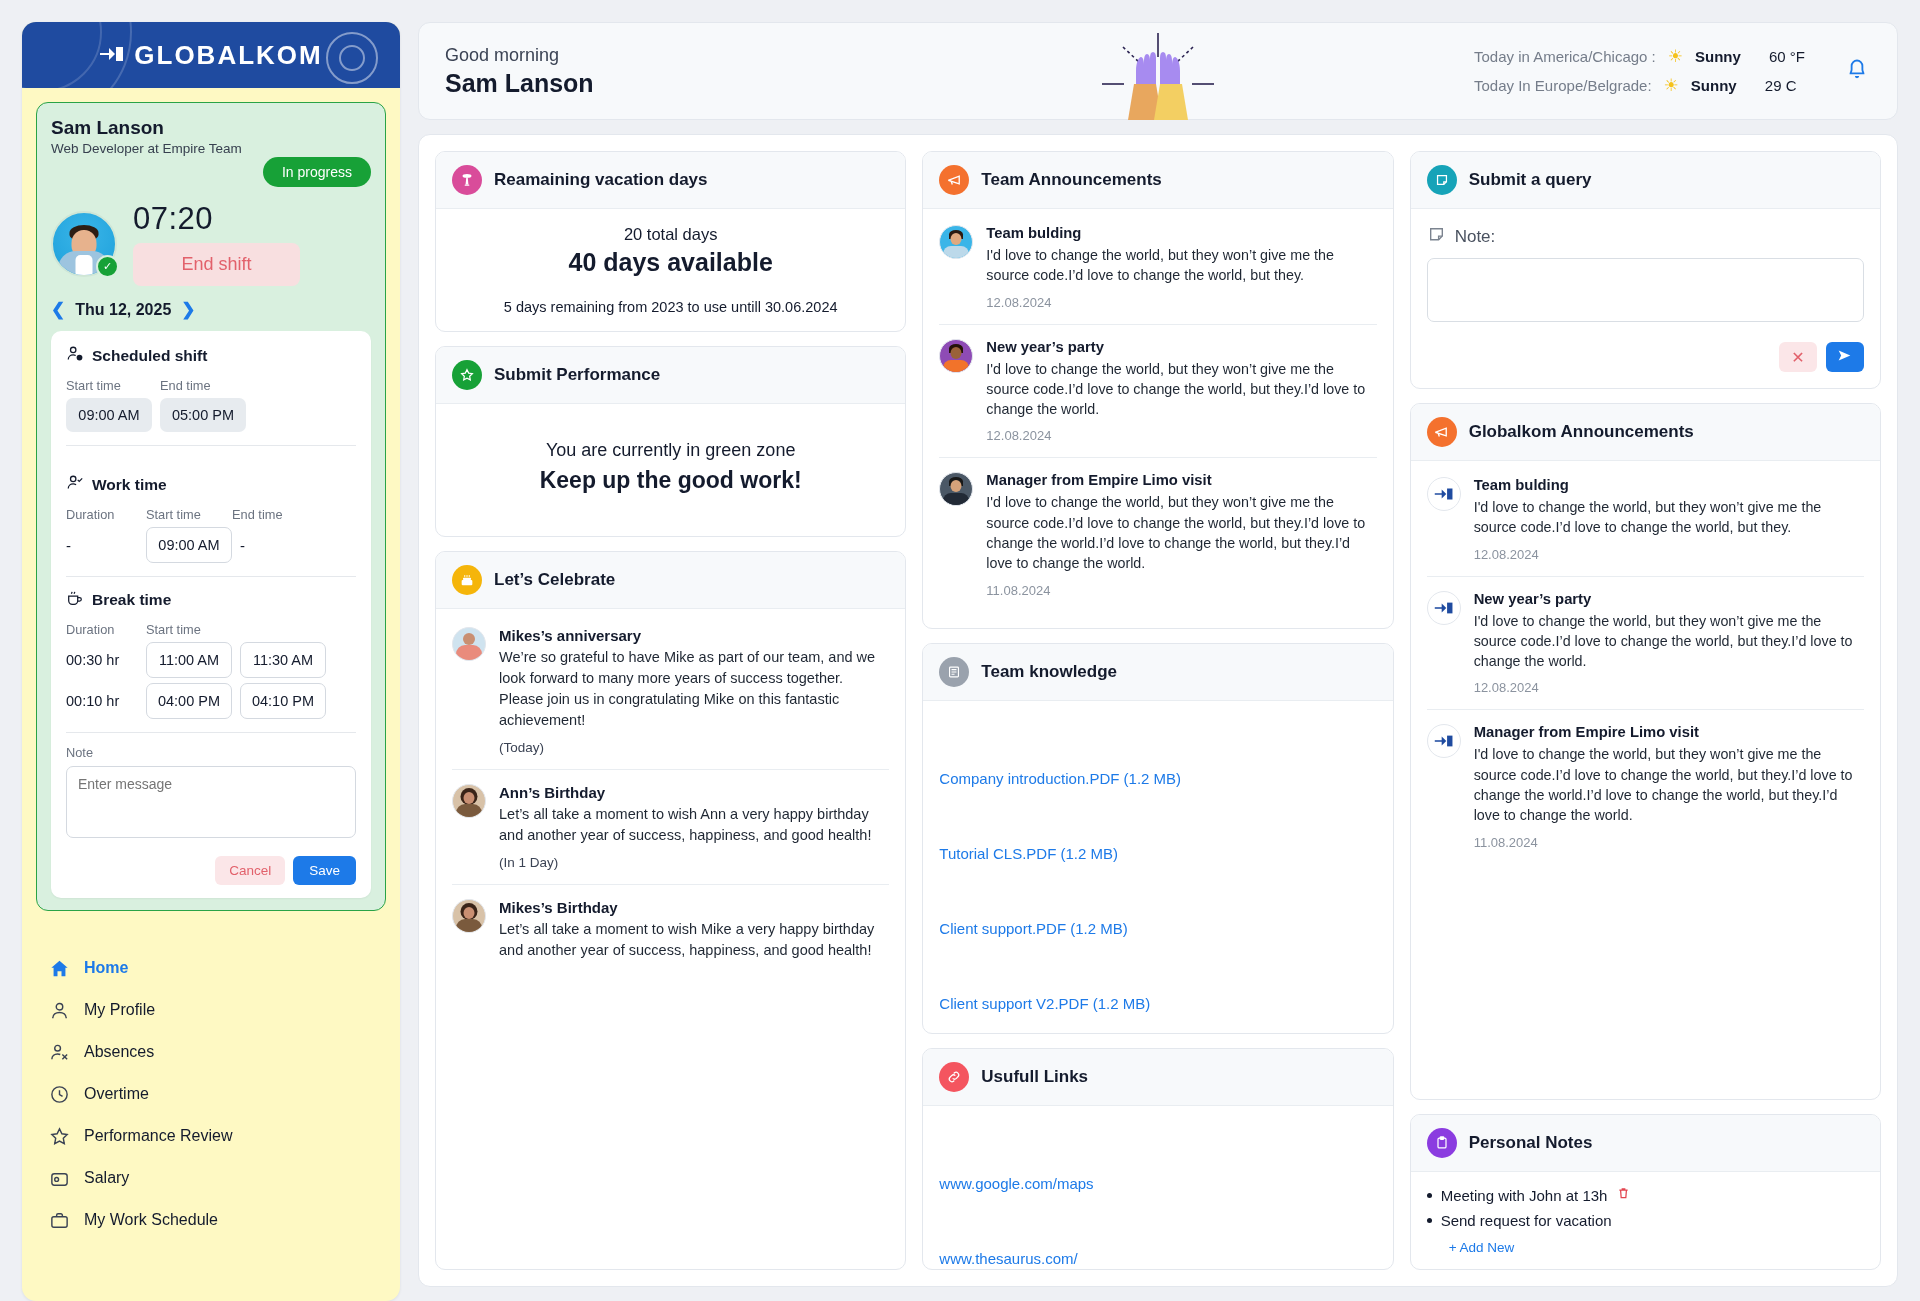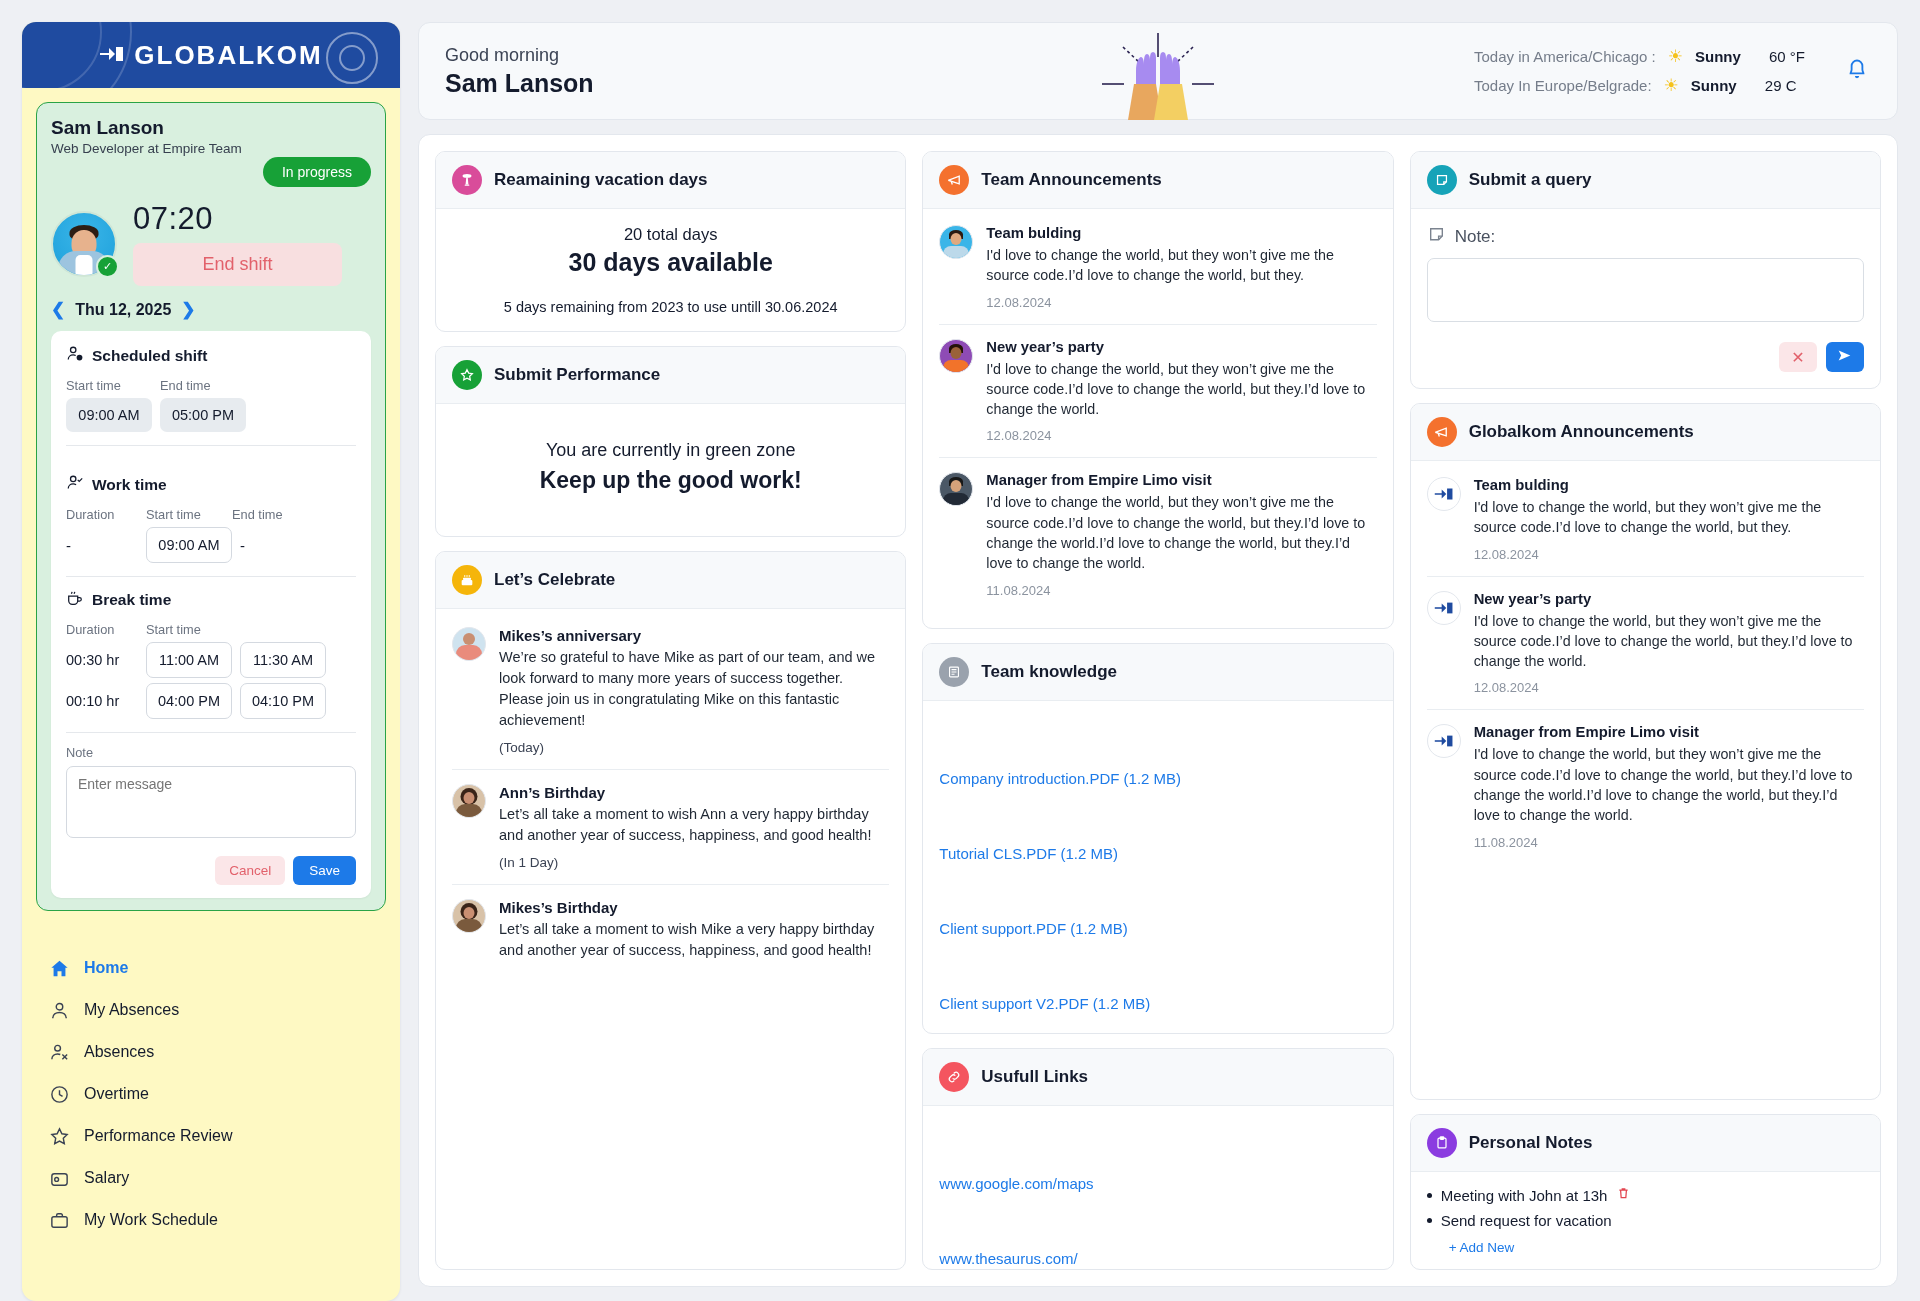--- a/index.html
+++ b/index.html
@@ -48,21 +48,21 @@
     overflow: hidden; border: 2px solid #cfe6d6; position: relative;
   }
   .av-head { position:absolute; left:50%; top:17px; transform:translateX(-50%); width:25px; height:27px; background:#e7b28d; border-radius:48% 48% 42% 42%;}
   .av-hair { position:absolute; left:50%; top:12px; transform:translateX(-50%); width:29px; height:16px; background:#2d1d14; border-radius:50% 50% 40% 40%;}
   .av-body { position:absolute; left:50%; bottom:-4px; transform:translateX(-50%); width:52px; height:28px; background:#9dc4df; border-radius:18px 18px 0 0;}
   .av-shirt{ position:absolute; left:50%; bottom:-4px; transform:translateX(-50%); width:17px; height:24px; background:#fff; border-radius:5px 5px 0 0;}
   .av-check { position:absolute; right:-2px; bottom:-1px; width:23px; height:23px; border-radius:50%; background:#17a137; border:2px solid #d9f0df; display:flex; align-items:center; justify-content:center; color:#fff; font-size:11px;}
   .clocktime { font-size: 31px; color: #141b2d; font-weight: 400; letter-spacing: .5px;}
   .endshift {
     background: #f8dfe0; color: #e2616b; border: none; border-radius: 8px;
-    font-size: 18px; padding: 11px 0; width: 209px; cursor: pointer;
+    font-size: 18px; padding: 11px 0; width: 167px; cursor: pointer;
     font-family: inherit; margin-top: 6px;
   }
   .daterow { display:flex; align-items:center; gap: 10px; margin-top: 13px; }
   .chev { color:#1d7ae8; font-size:17px; font-weight:700; cursor:pointer; }
   .datetxt { font-size: 16px; font-weight: 700; color: #141b2d; }
 
   .innercard { background:#fff; border-radius: 10px; margin-top: 11px; padding: 14px 15px 13px 15px; box-shadow: 0 1px 2px rgba(0,0,0,.05);}
   .sect-title { display:flex; align-items:center; gap:8px; font-size:15.5px; font-weight:700; color:#141b2d; }
   .lblrow { display:flex; margin-top: 11px; }
   .lbl { font-size: 12.8px; color:#6b7380; }
@@ -293,21 +293,21 @@
           </span>
         <span>Home</span>
       </div>
       <div class="navitem">
         <span class="navicon">
             <svg width="21" height="21" viewBox="0 0 22 22" fill="none" stroke="currentColor" stroke-width="1.5">
               <circle cx="11" cy="7" r="3.4"></circle>
               <path d="M4 19c0-3.8 3.1-6 7-6s7 2.2 7 6"></path>
             </svg>
           </span>
-        <span>My Absences</span>
+        <span>My Profile</span>
       </div>
       <div class="navitem">
         <span class="navicon">
             <svg width="21" height="21" viewBox="0 0 22 22" fill="none" stroke="currentColor" stroke-width="1.5">
               <circle cx="9" cy="6.5" r="3"></circle>
               <path d="M3 18c0-3.4 2.7-5.5 6-5.5 1 0 2 .2 2.8.6"></path>
               <path d="M14 13l5 5M19 13l-5 5"></path>
             </svg>
           </span>
         <span>Absences</span>
@@ -403,21 +403,21 @@
               <svg width="16" height="16" viewBox="0 0 18 18" fill="#fff">
                   <path d="M8.2 6h1.6l.8 8H7.4z"></path>
                   <ellipse cx="9" cy="4.4" rx="5" ry="2.1"></ellipse>
                   <rect x="6.4" y="14" width="5.2" height="1.6" rx=".6"></rect>
                 </svg>
             </div>
             <div class="card-title">Reamaining vacation days</div>
           </div>
           <div class="card-body">
             <div class="vac-total">20 total days</div>
-            <div class="vac-avail">30 days available</div>
+            <div class="vac-avail">40 days available</div>
             <div class="vac-note">5 days remaining from 2023 to use untill 30.06.2024</div>
           </div>
         </div>
 
         <div class="card">
           <div class="card-head">
             <div class="cic" style="background:#17a137">
               <svg width="16" height="16" viewBox="0 0 18 18" fill="none" stroke="#fff" stroke-width="1.4">
                   <path d="M9 3l1.9 3.9 4.1.6-3 2.9.7 4.1L9 12.6 5.3 14.5l.7-4.1-3-2.9 4.1-.6z"></path>
                 </svg>

